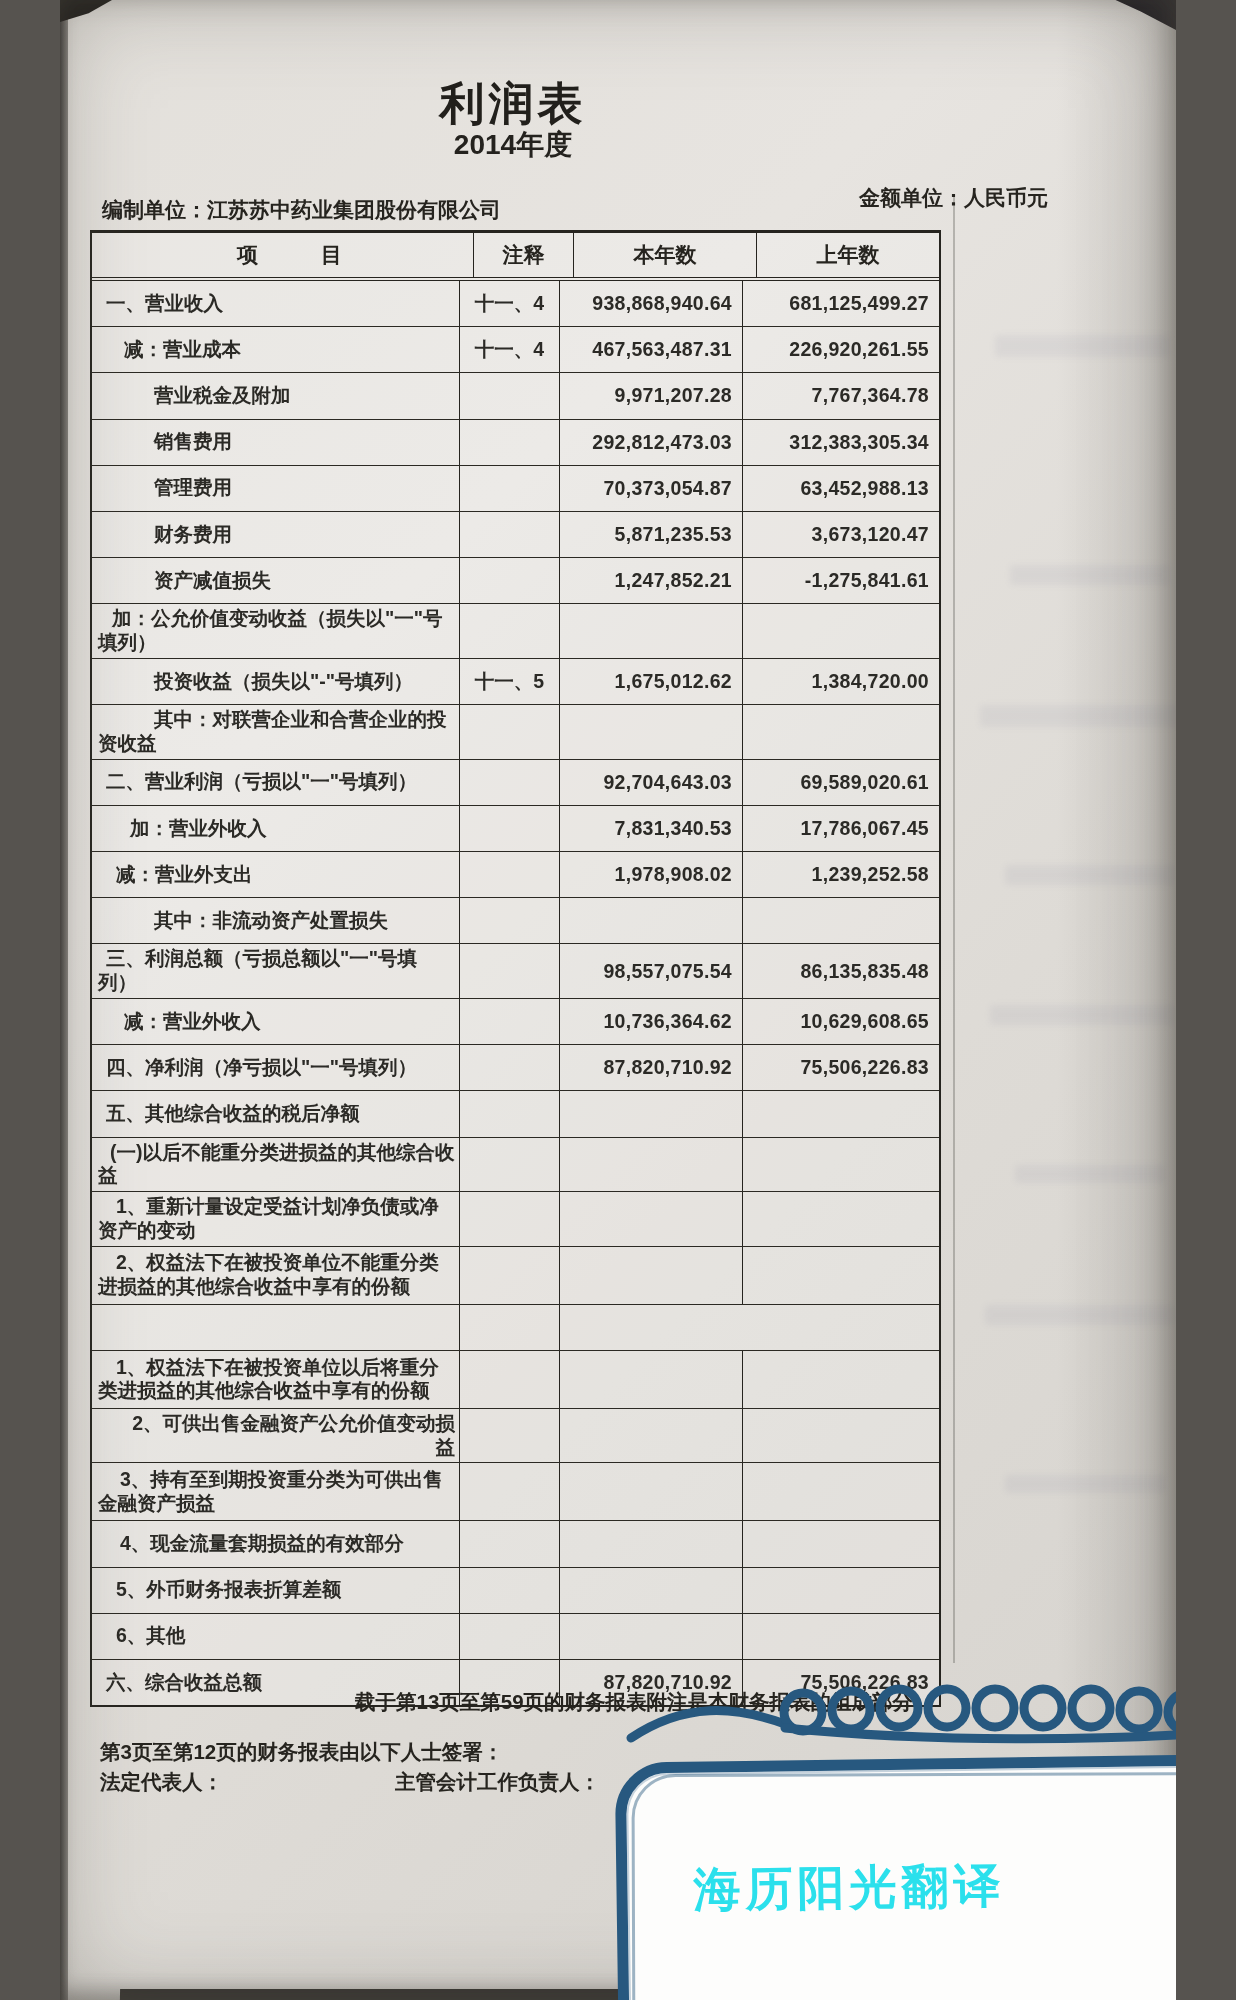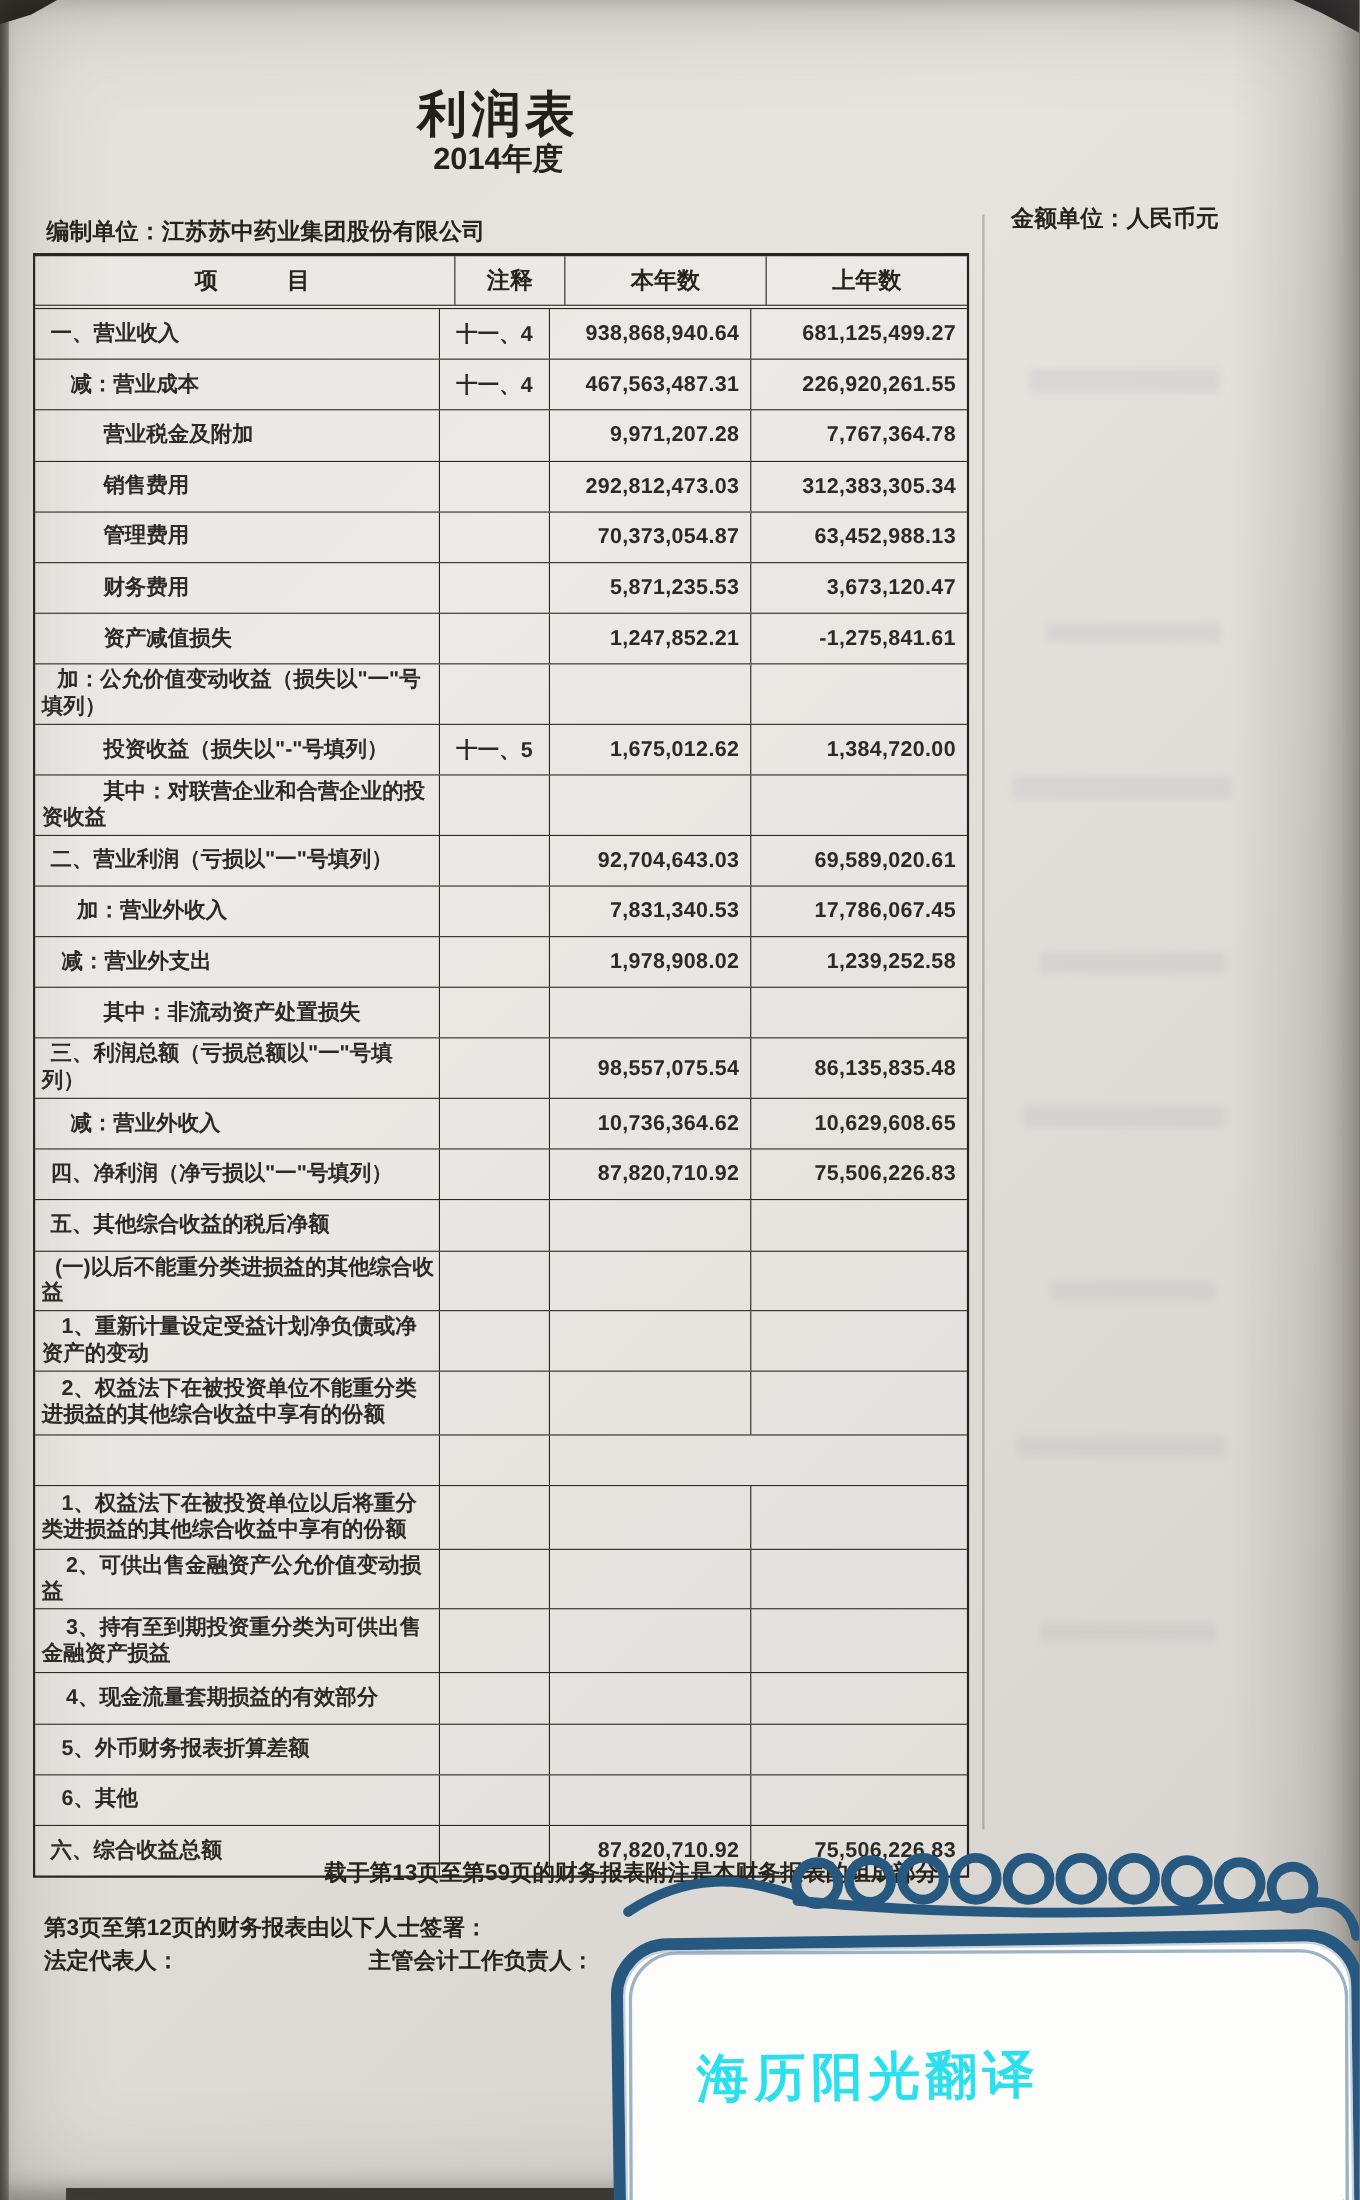--- a/index.html
+++ b/index.html
@@ -1,16 +1,16 @@
 <!DOCTYPE html>
 <html><head>
 <meta charset="utf-8">
 <style>
   html,body{margin:0;padding:0;background:#56534f;}
-  .page{position:relative;width:1236px;height:2000px;margin:0 auto;overflow:hidden;
+  .page{position:relative;width:1116px;height:2000px;margin:0 auto;overflow:hidden;
         background:linear-gradient(135deg,#e3e0db 0%,#e7e4e0 30%,#dedbd6 62%,#d6d3ce 100%);
         font-family:"Liberation Sans","DejaVu Sans",sans-serif;color:#26241f;}
   .page::after{content:"";position:absolute;inset:0;pointer-events:none;
         box-shadow:inset 0 0 90px rgba(90,85,78,.35), inset -14px 0 26px rgba(70,66,60,.25), inset 0 -10px 18px rgba(60,57,52,.30);}
   
   .edge-left{position:absolute;left:0;top:0;bottom:0;width:8px;background:linear-gradient(90deg,#454340,#8d8a85);}
   .edge-bottom{position:absolute;left:60px;right:0;bottom:0;height:11px;background:#35332f;transform:skewX(-1deg);}
   .corner-tl{position:absolute;left:0;top:0;width:52px;height:22px;background:#1d1b18;clip-path:polygon(0 0,100% 0,55% 60%,0 100%);}
   .corner-tr{position:absolute;right:0;top:0;width:84px;height:30px;background:#17151b;clip-path:polygon(28% 0,100% 0,100% 100%,58% 38%);}
   .fold-line{position:absolute;left:893px;top:195px;width:2px;height:1468px;background:rgba(90,88,84,.35);}
@@ -406,21 +406,21 @@
           </div>
           <div class="c c-num">
             <span></span>
           </div>
           <div class="c c-num">
             <span></span>
           </div>
         </div>
         <div class="t-row">
           <div class="c c-item">
-            <span style="text-indent: 22px;">2、可供出售金融资产公允价值变动损益</span>
+            <span style="text-indent: 22px; text-align: right;">2、可供出售金融资产公允价值变动损益</span>
           </div>
           <div class="c c-note">
             <span></span>
           </div>
           <div class="c c-num">
             <span></span>
           </div>
           <div class="c c-num">
             <span></span>
           </div>

